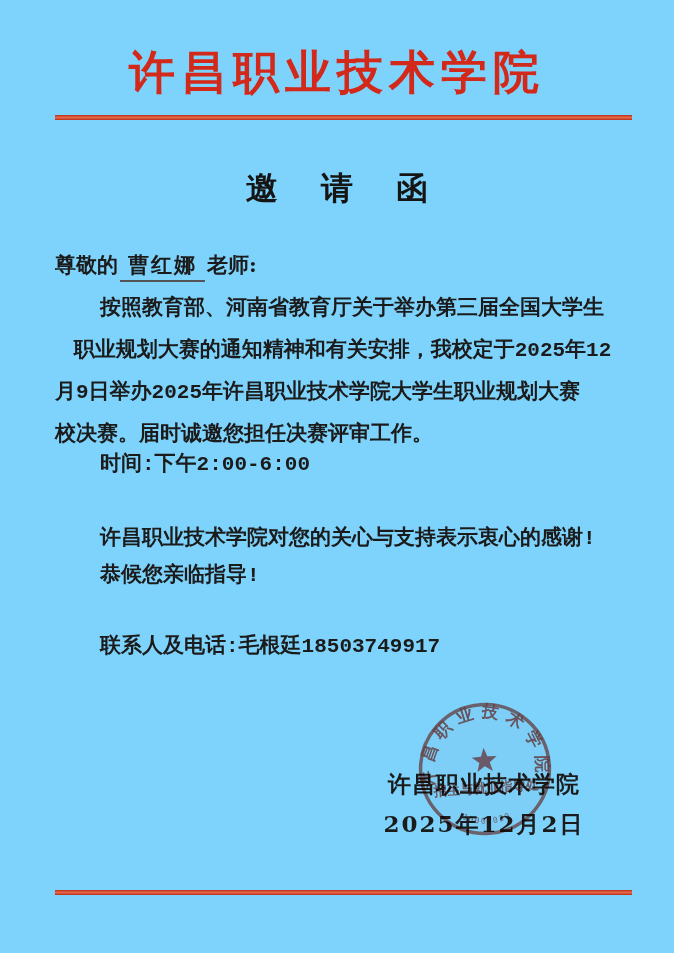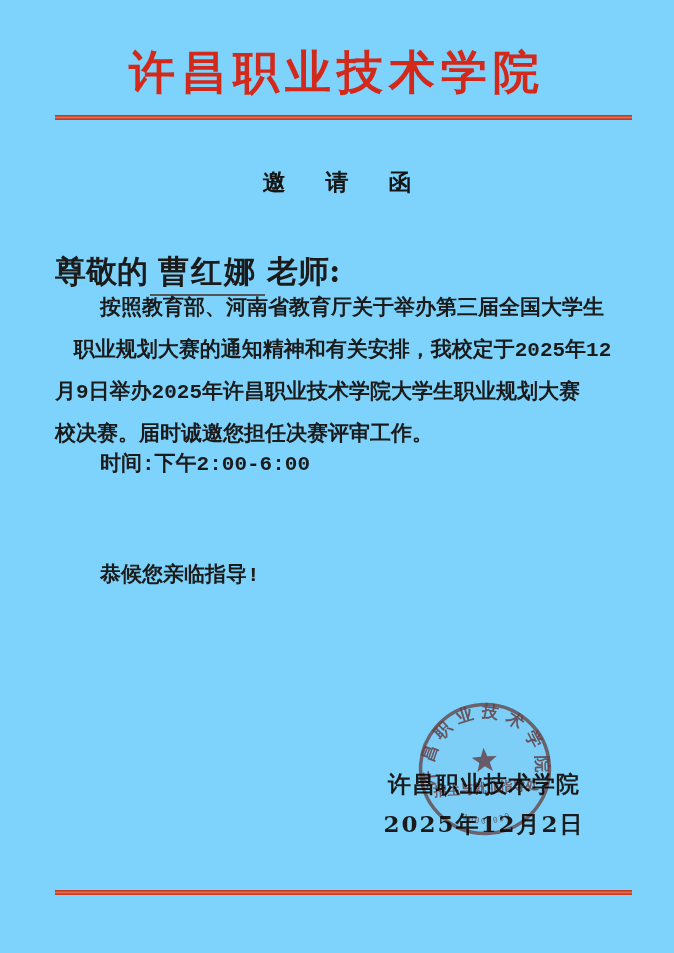--- a/index.html
+++ b/index.html
@@ -23,29 +23,29 @@
   }
   .red-rule{
     position:absolute;left:55px;width:577px;height:5px;
     background:linear-gradient(to bottom,#c23a22 0%,#c23a22 22%,#e5674a 38%,#e5674a 62%,#c23a22 78%,#c23a22 100%);
   }
   .rule-top{top:115px;}
   .rule-bottom{top:890px;}
   .doc-title{
     position:absolute;top:167px;left:0;width:674px;
     text-align:center;
-    font-size:23px;font-weight:700;
+    font-size:32px;font-weight:700;
     letter-spacing:16px;
     text-indent:16px;
     color:#151515;
     white-space:nowrap;
   }
   .salutation{
     position:absolute;top:251px;left:55px;
-    font-size:31px;font-weight:600;white-space:nowrap;text-align:right;
+    font-size:21px;font-weight:600;white-space:nowrap;text-align:right;
   }
   .salutation .name{
     display:inline-block;
     border-bottom:2px solid #555;
     padding:0 8px 1px 8px;
     margin:0 2px;
     letter-spacing:2px;
   }
   .para-line{
     position:absolute;left:55px;width:575px;
@@ -97,21 +97,23 @@
   <div class="salutation">
     <span>尊敬的</span><span class="name">曹红娜</span><span>老师:</span>
   </div>
 
   <div class="para-line pl0 indent">按照教育部、河南省教育厅关于举办第三届全国大学生</div>
   <div class="para-line pl1">职业规划大赛的通知精神和有关安排，我校定于2025年12</div>
   <div class="para-line pl2">月9日举办2025年许昌职业技术学院大学生职业规划大赛</div>
   <div class="para-line pl3">校决赛。届时诚邀您担任决赛评审工作。</div>
 
   <div class="para-line line-time indent">时间:下午2:00-6:00</div>
+  <div class="para-line line-thanks indent">许昌职业技术学院对您的关心与支持表示衷心的感谢!</div>
   <div class="para-line line-welcome indent">恭候您亲临指导!</div>
+  <div class="para-line line-contact indent">联系人及电话:毛根廷18503749917</div>
 
   <div class="signature">
     <div class="sig-org">许昌职业技术学院</div>
     <div class="sig-date">2025年12月2日</div>
   </div>
 
   <svg class="seal" viewBox="0 0 136 136" xmlns="http://www.w3.org/2000/svg">
     <defs>
       <path id="sealTopArc" d="M 21.8 89.6 A 51 51 0 1 1 114.2 89.6" fill="none"></path>
       <path id="sealBottomArc" d="M 37 112.2 A 54 54 0 0 0 99 112.2" fill="none"></path>

